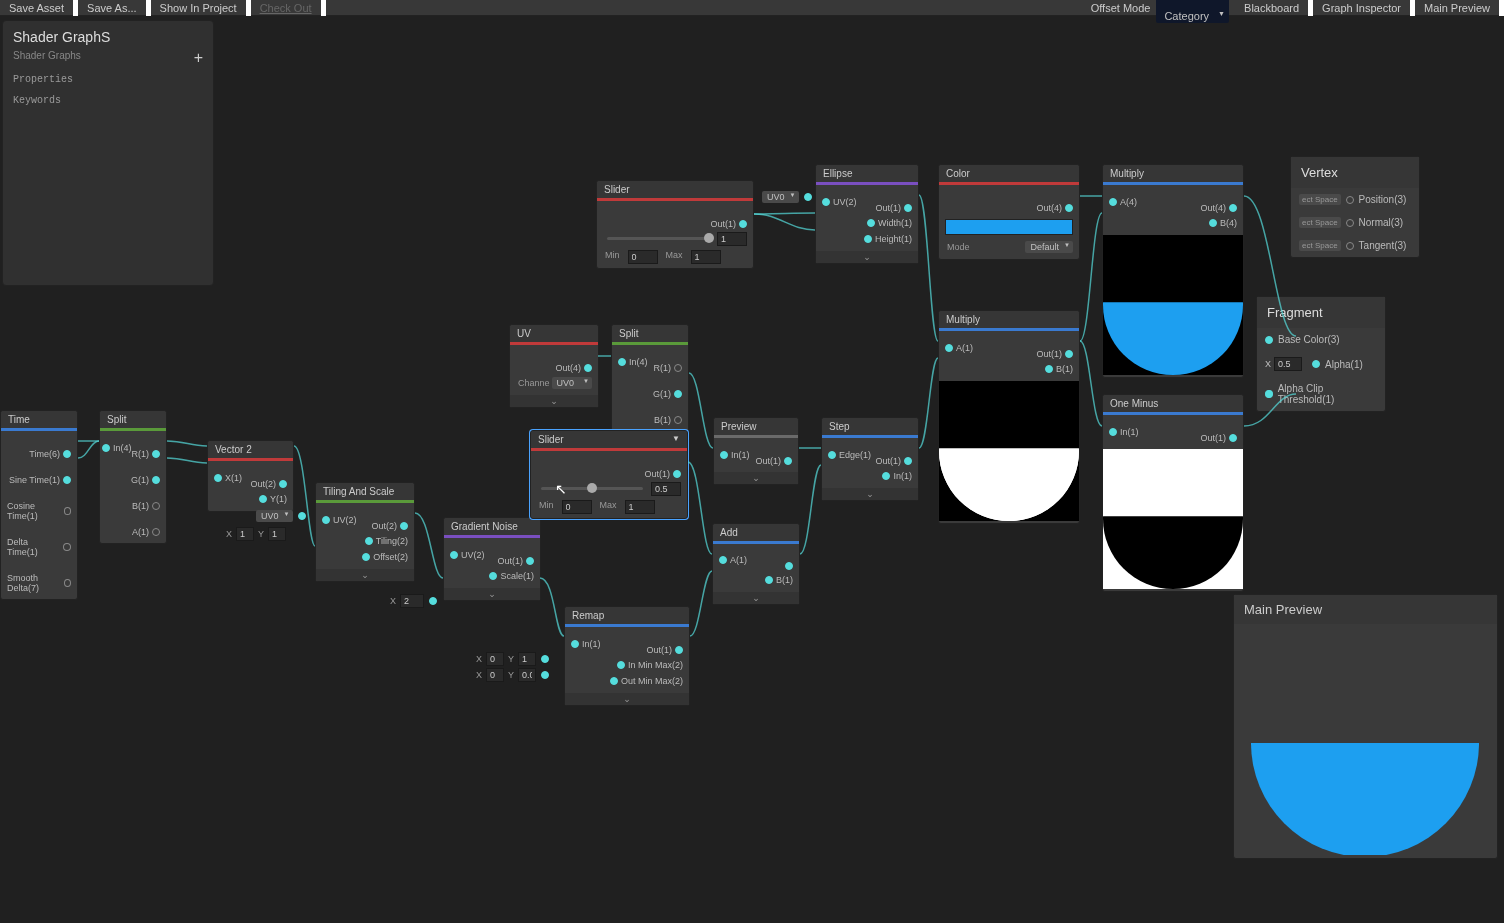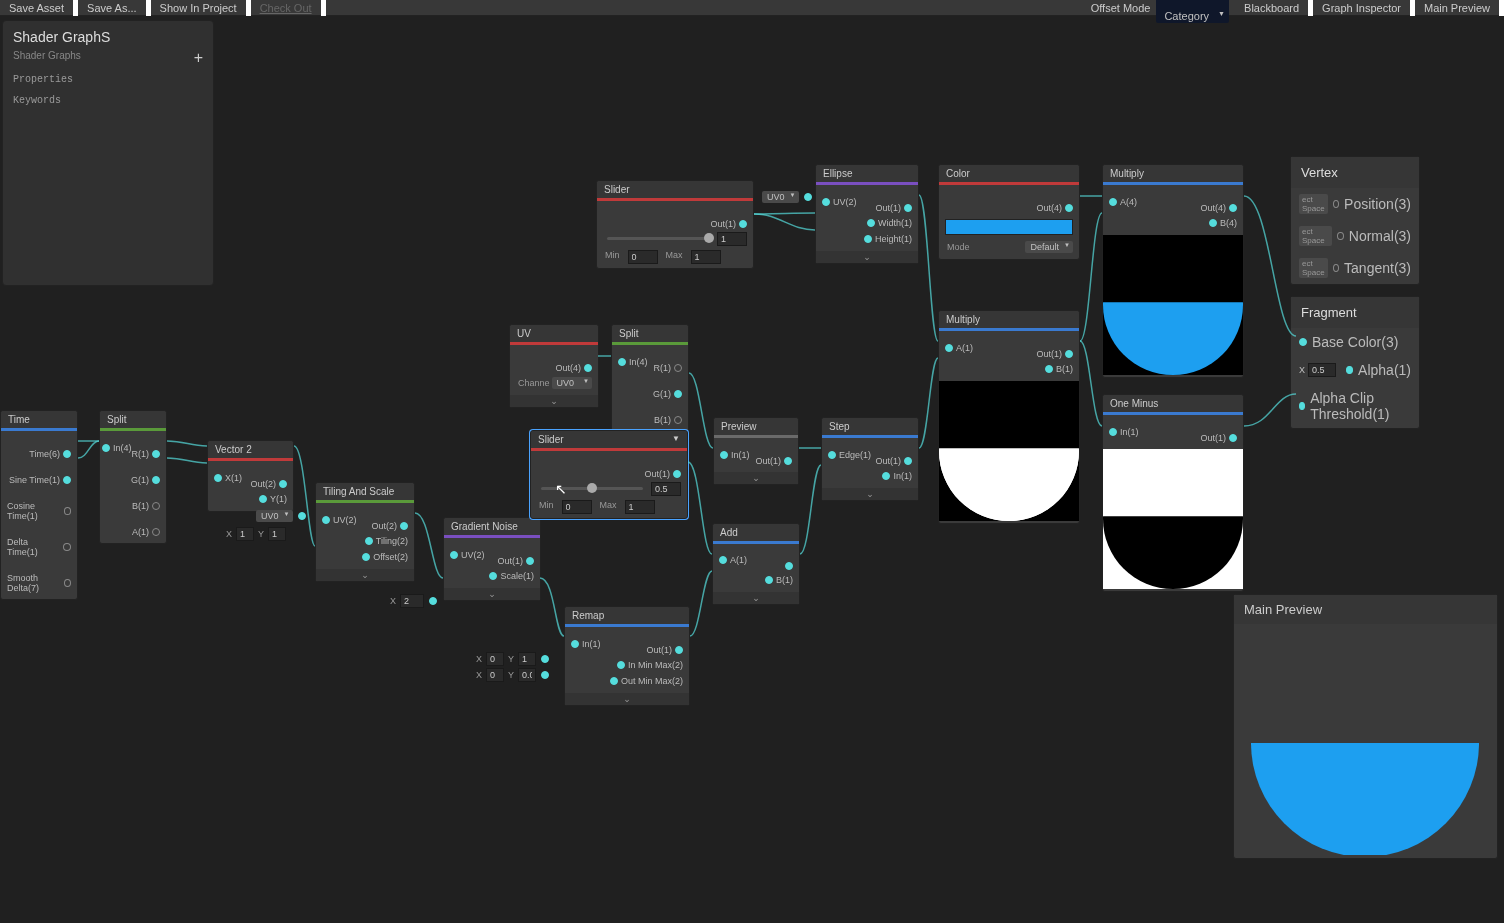--- a/index.html
+++ b/index.html
@@ -43,21 +43,21 @@
 .slider-thumb { width: 10px; height: 10px; background: #aaa; border-radius: 50%; position: absolute; top: -4px; transform: translateX(-50%); }
 .dd-small { background: #4a4a4a; padding: 1px 14px 1px 5px; border-radius: 2px; font-size: 9px; position: relative; display: inline-block; }
 .dd-small::after { content: '▼'; position: absolute; right: 3px; font-size: 6px; }
 
 .preview-img { width: 100%; background: #000; }
 .color-swatch { width: 100%; height: 16px; background: #1d9ff0; border: 1px solid #222; margin: 4px 0; }
 
 .master { position: absolute; background: #3a3a3a; border: 1px solid #222; border-radius: 3px; }
 .master-title { background: #363636; color: #ddd; padding: 8px 10px; font-size: 13px; }
 .master-port { display: flex; align-items: center; padding: 6px 8px; gap: 5px; }
-.master-port .port-label { font-size: 14px; }
+.master-port .port-label { font-size: 10px; }
 .tag { background: #4a4a4a; font-size: 8px; padding: 1px 3px; border-radius: 2px; color: #999; }
 .x-field { display: flex; align-items: center; gap: 3px; font-size: 9px; margin-right: 5px; }
 .x-field input { width: 28px; }
 
 .main-preview { position: absolute; right: 6px; top: 594px; width: 265px; height: 265px; background: #3a3a3a; border: 1px solid #222; border-radius: 3px; }
 .main-preview-title { padding: 7px 10px; font-size: 13px; color: #ccc; background: #363636; }
 .main-preview-canvas { width: 100%; height: calc(100% - 32px); background: #3a3a3a; position: relative; }
 svg.wires { position: absolute; left: 0; top: 0; pointer-events: none; }
 svg.wires path { fill: none; stroke: #5dd; stroke-width: 1.5; opacity: 0.7; }
 
@@ -612,21 +612,21 @@
         <span class="port-dot"></span>
         <span class="port-label">Normal(3)</span>
       </div>
   <div class="master-port">
         <span class="tag">ect Space</span>
         <span class="port-dot"></span>
         <span class="port-label">Tangent(3)</span>
       </div>
 </div>
 
-<div class="master" style="left:1290px; top:280px; width:130px">
+<div class="master" style="left:1256px; top:280px; width:130px">
   <div class="master-title">Fragment</div>
   <div class="master-port">
         <span class="port-dot f"></span>
         <span class="port-label">Base Color(3)</span>
       </div>
   <div class="master-port">
         <span class="x-field">
           <span>X</span>
           <input class="mini-input" value="0.5" style="">
         </span>

